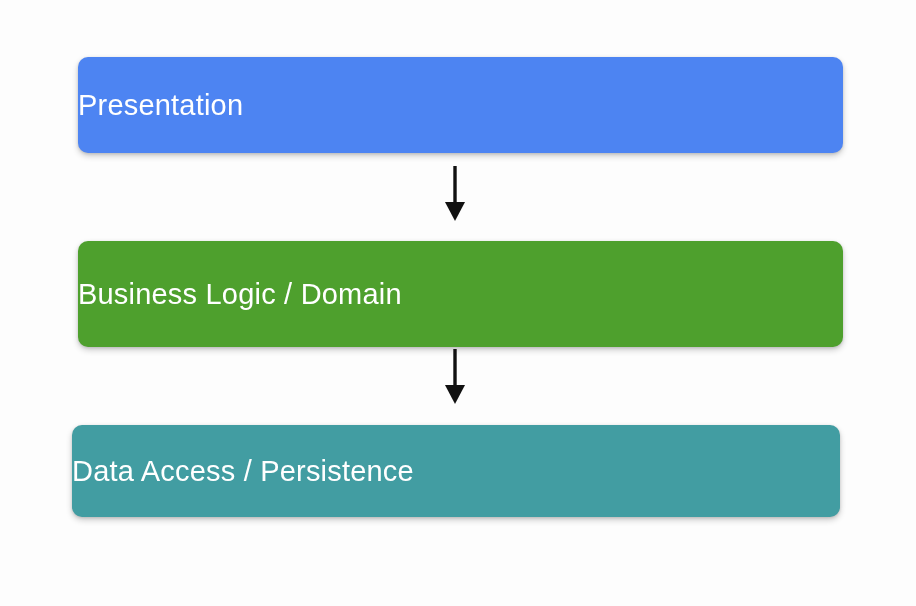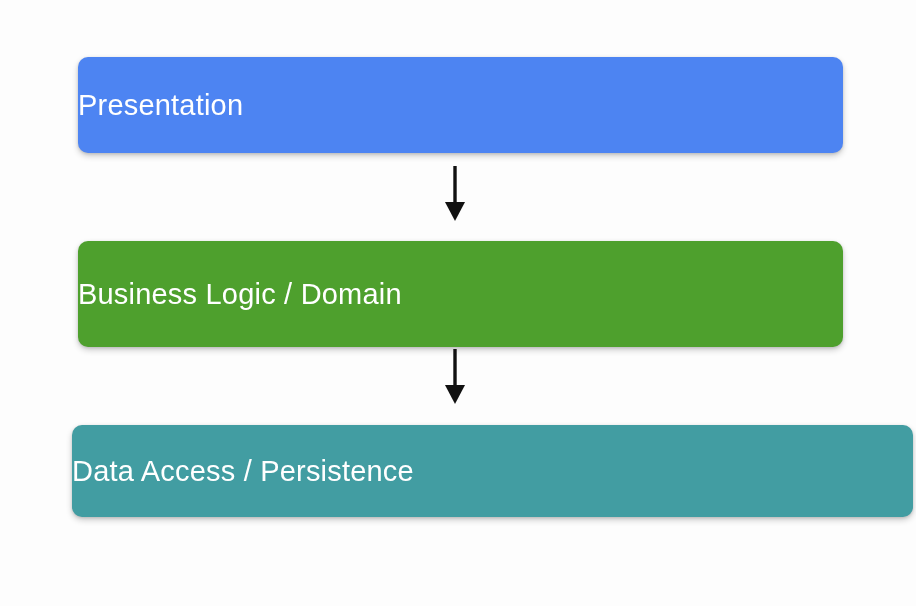--- a/index.html
+++ b/index.html
@@ -47,21 +47,21 @@
   #box-business-logic {
     left: 78px;
     top: 241px;
     width: 765px;
     height: 106px;
     background: #4ea02d;
   }
   #box-data-access {
     left: 72px;
     top: 425px;
-    width: 841px;
+    width: 768px;
     height: 92px;
     background: #429da2;
   }
   .connector-arrow {
     position: absolute;
     left: 425px;
     width: 60px;
     overflow: visible;
   }
   #arrow-presentation-to-business {

